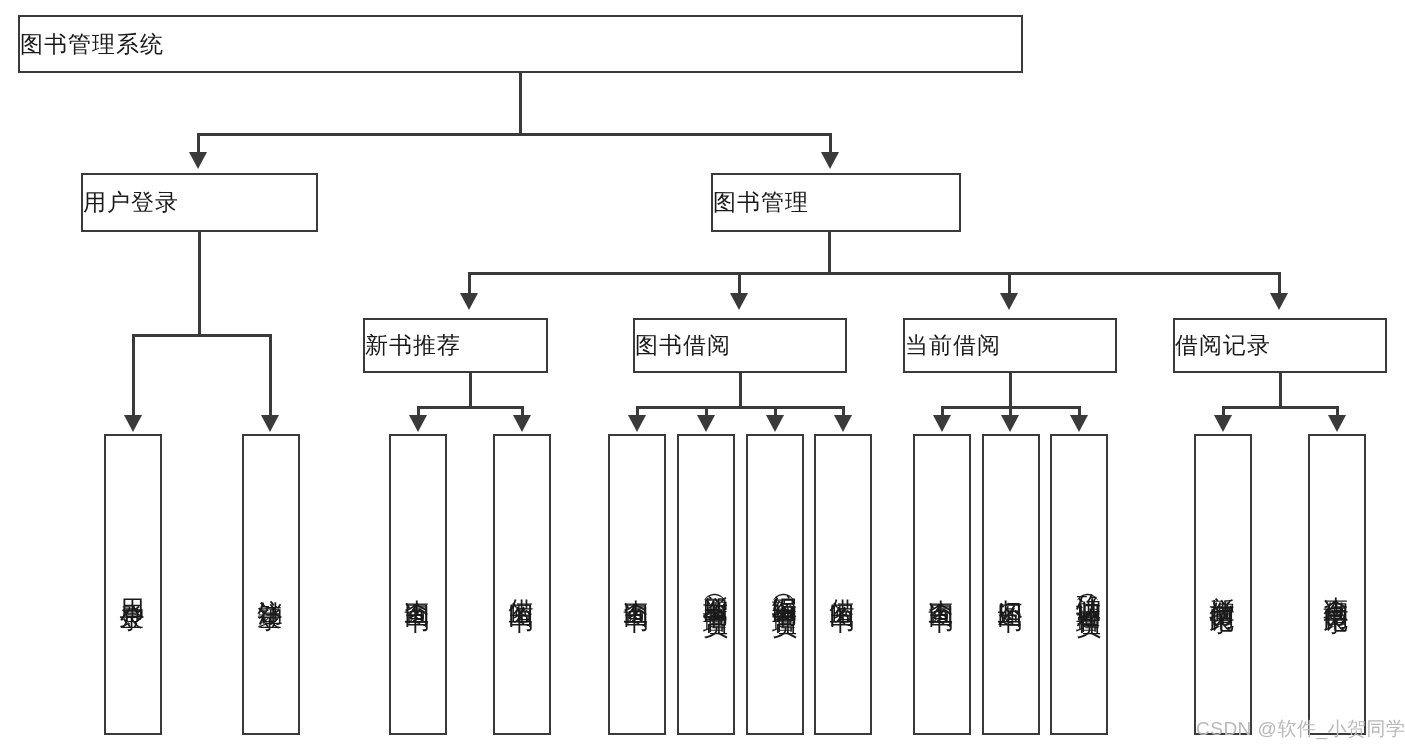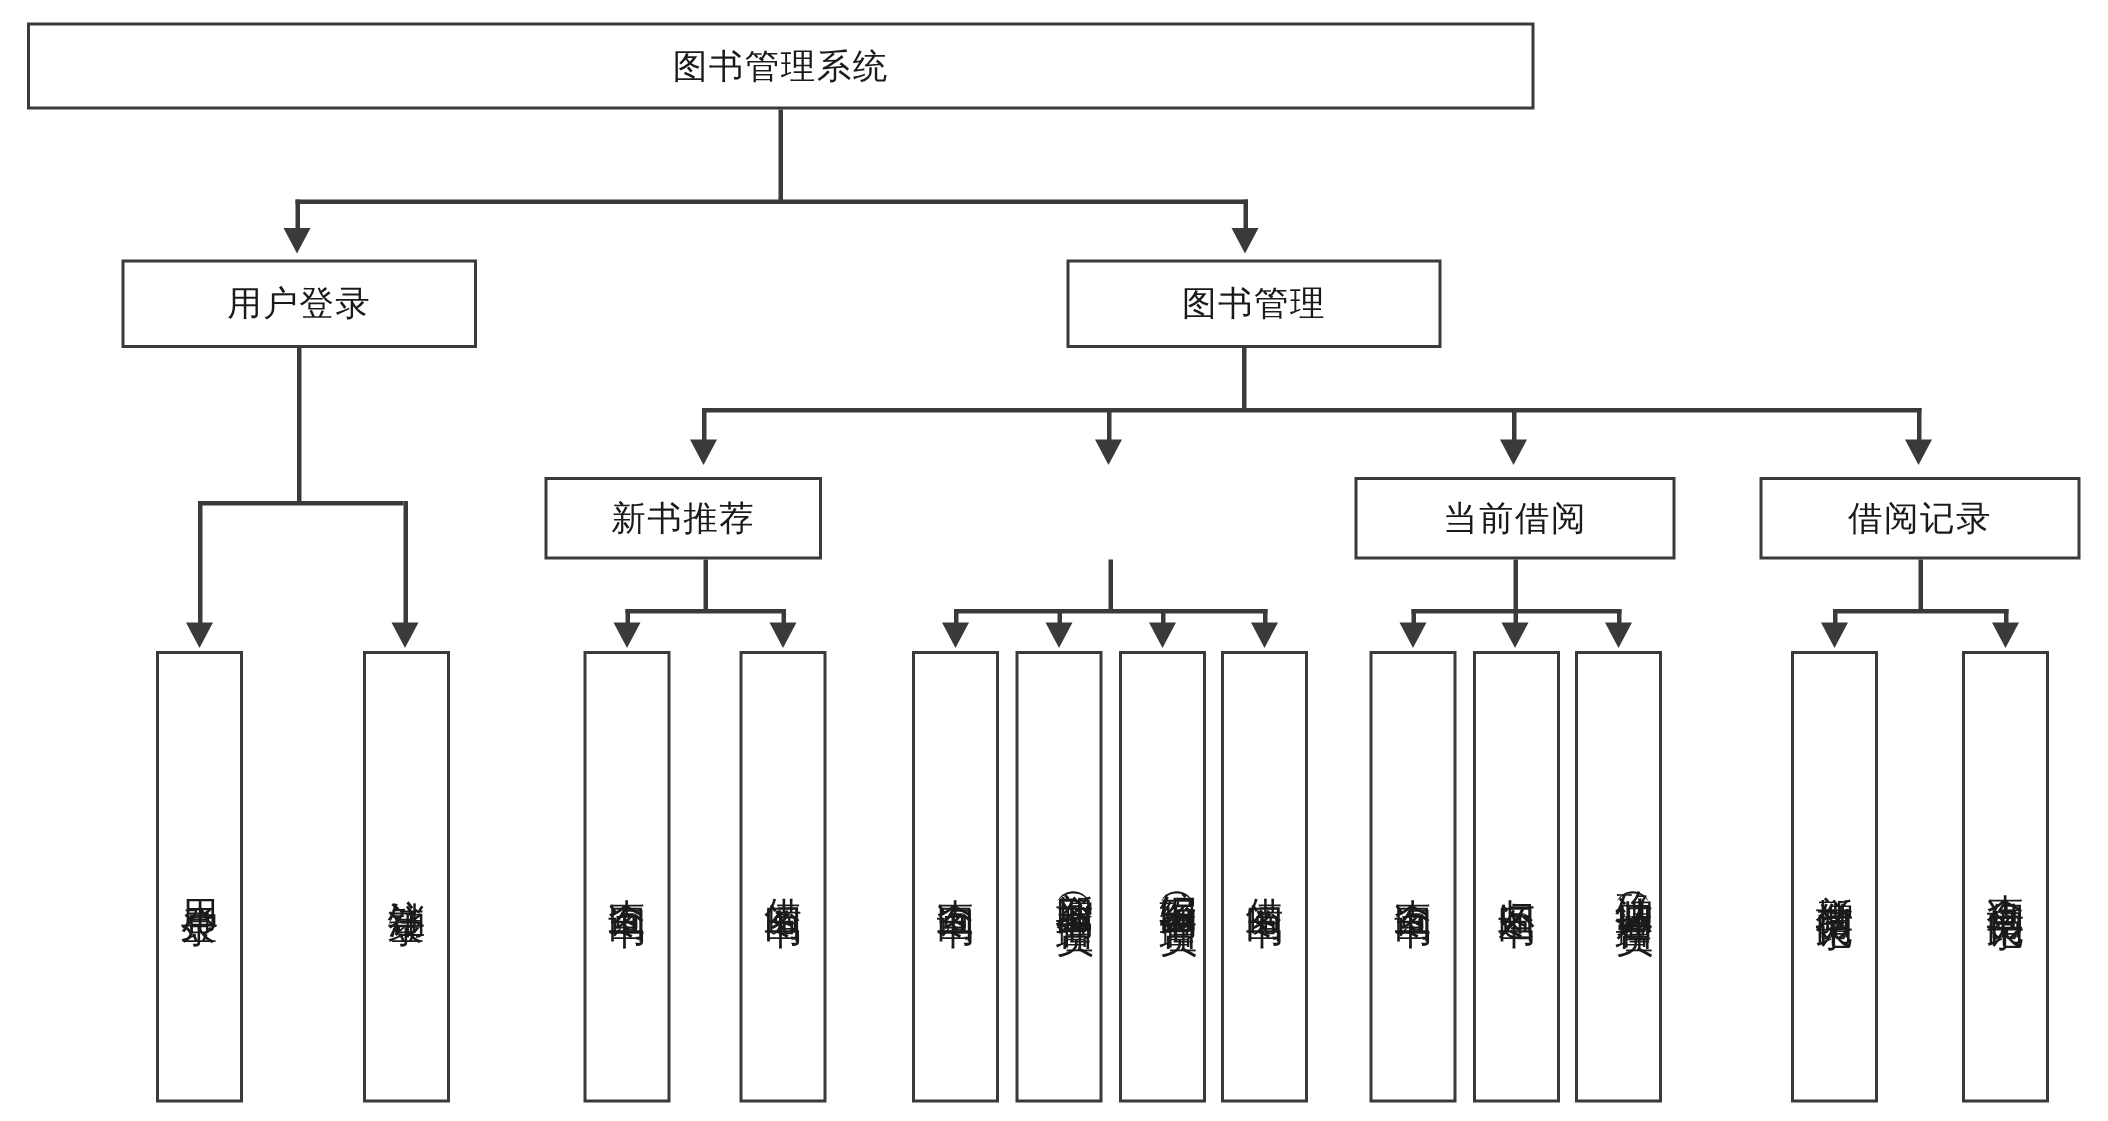--- a/index.html
+++ b/index.html
@@ -17,21 +17,20 @@
     background: #ffffff;
     overflow: hidden;
   }
   .node {
     position: absolute;
     box-sizing: border-box;
     border: 2.5px solid #3a3a3a;
     background: #ffffff;
     display: flex;
     align-items: center;
-    justify-content: center;
     color: #1a1a1a;
   }
   .node.horiz {
     font-size: 23px;
     letter-spacing: 1px;
   }
   .node.vert {
     writing-mode: vertical-rl;
     text-orientation: upright;
     font-size: 25px;
@@ -114,20 +113,23 @@
   <div class="vline" style="left:738px; top:272px; width:3px; height:24px;"></div>
   <div class="arrow" style="left:730px; top:293px;"></div>
   <div class="vline" style="left:1008px; top:272px; width:3px; height:24px;"></div>
   <div class="arrow" style="left:1000px; top:293px;"></div>
   <div class="vline" style="left:1278px; top:272px; width:3px; height:24px;"></div>
   <div class="arrow" style="left:1270px; top:293px;"></div>
 
   <div class="node horiz" style="left:363px; top:318px; width:185px; height:55px;">
     <span class="lbl">新书推荐</span>
   </div>
+  <div class="node horiz" style="left:633px; top:318px; width:214px; height:55px;">
+    <span class="lbl">图书借阅</span>
+  </div>
   <div class="node horiz" style="left:903px; top:318px; width:214px; height:55px;">
     <span class="lbl">当前借阅</span>
   </div>
   <div class="node horiz" style="left:1173px; top:318px; width:214px; height:55px;">
     <span class="lbl">借阅记录</span>
   </div>
 
   <div class="vline" style="left:469px; top:373px; width:3px; height:35px;"></div>
   <div class="hline" style="left:417px; top:406px; width:107px; height:3px;"></div>
   <div class="vline" style="left:417px; top:406px; width:3px; height:13px;"></div>
@@ -199,14 +201,15 @@
     <span class="lbl">确认归还（管理员）</span>
   </div>
 
   <div class="node vert mid" style="left:1194px; top:434px; width:58px; height:301px;">
     <span class="lbl">新增借阅记录</span>
   </div>
   <div class="node vert mid" style="left:1308px; top:434px; width:58px; height:301px;">
     <span class="lbl">查询借阅记录</span>
   </div>
 
+  <div class="watermark" style="left:1196px; top:716px;">CSDN @软件_小贺同学</div>
 
 </div>
 
 </body></html>

